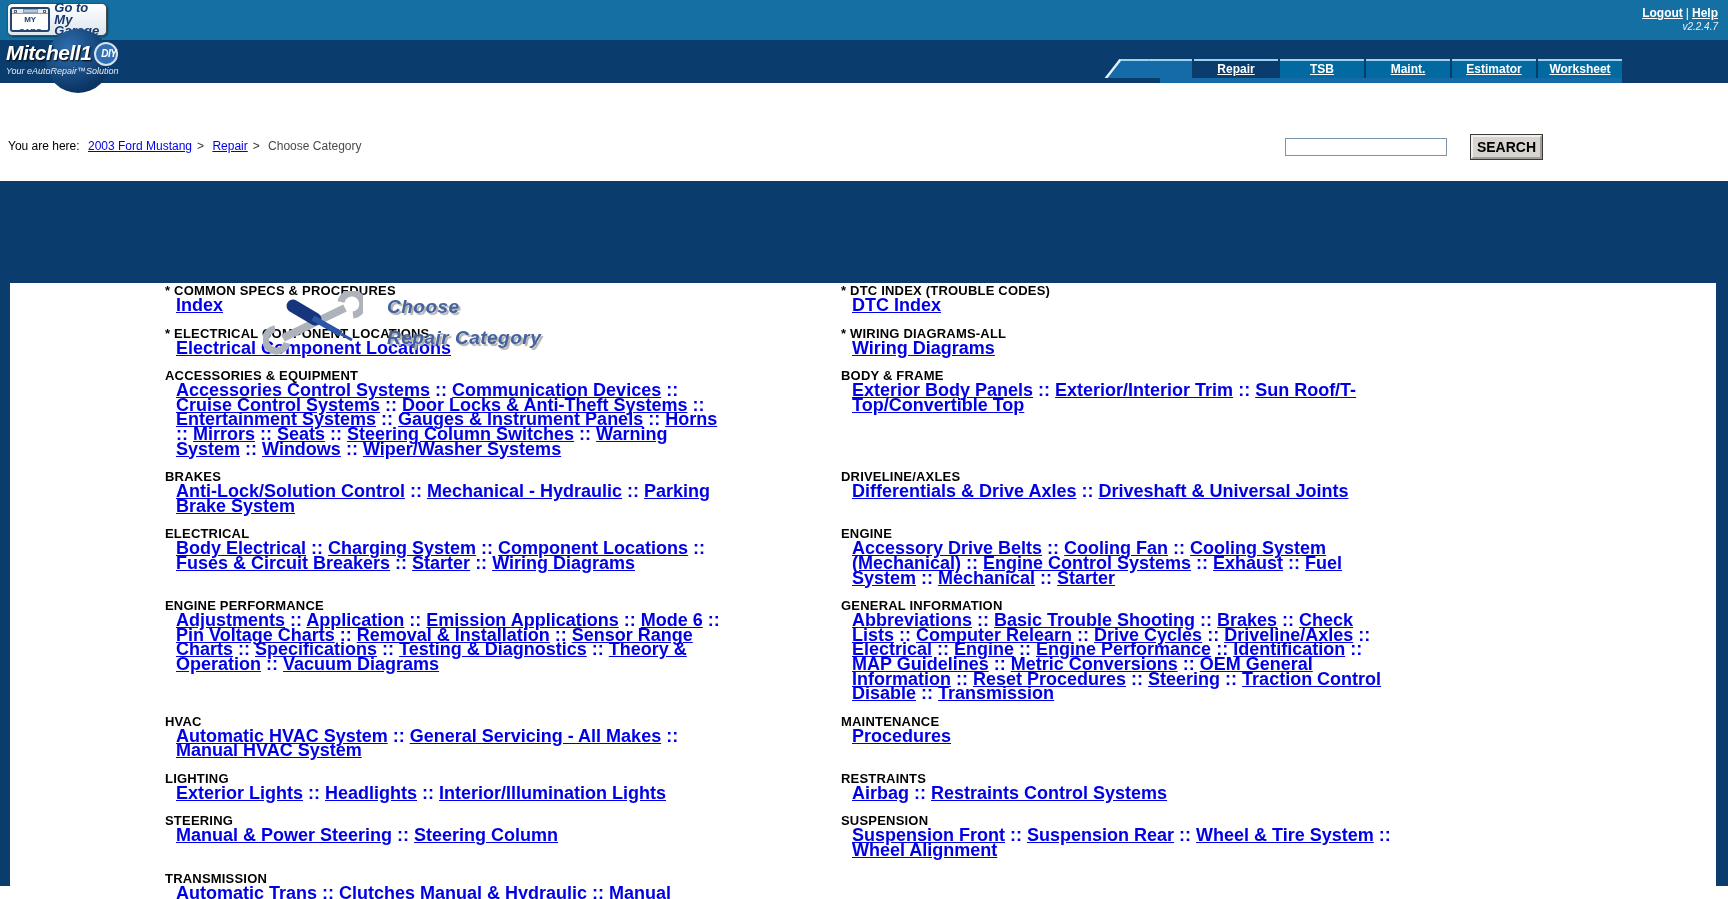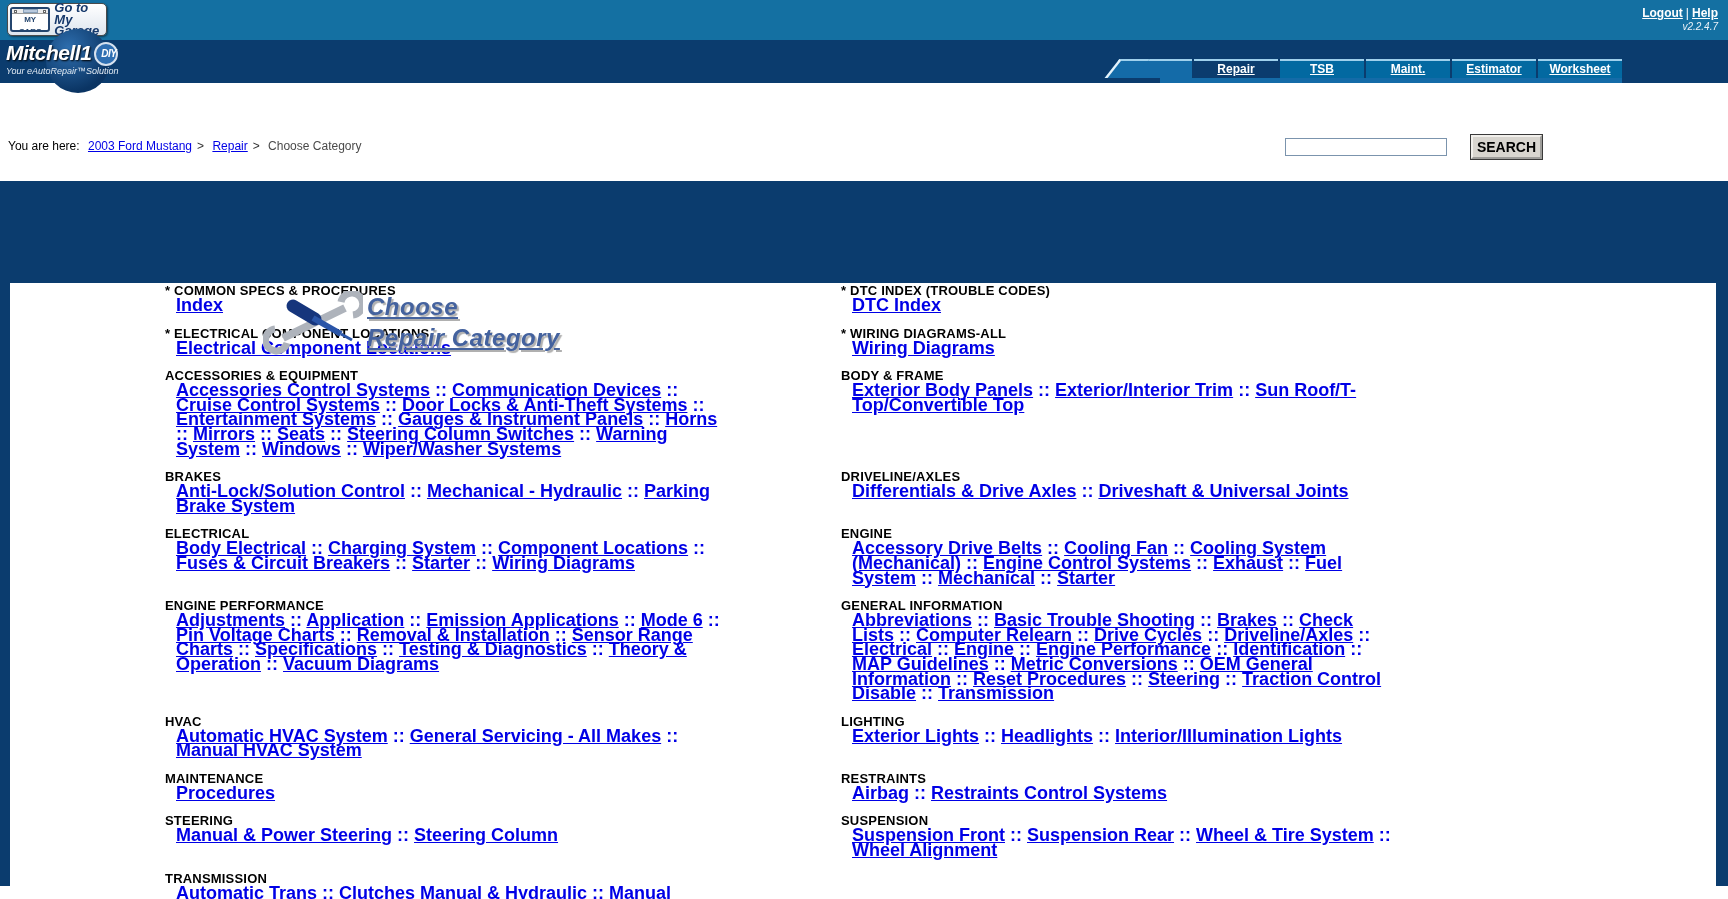--- a/index.html
+++ b/index.html
@@ -69,22 +69,22 @@
     font-size:12px; padding:0 2px; font-family:inherit; }
   .search-btn { margin-left:24px; font-size:14px; font-weight:bold; font-family:inherit;
     background:#d8d5cf; border:2px outset #f2f0ec; outline:1px solid #3a3a3a;
     padding:2px 4px; color:#000; cursor:pointer; }
 
   
   .frame { height:705px; background:#0b3c6e; padding:10px 12px 12px 10px; }
   .panel { background:#fff; height:100%; position:relative; }
 
   .title-block { position:absolute; left:253px; top:8px; display:flex; align-items:flex-start; }
-  .title-text { margin-left:4px; font-size:24px; font-weight:bold; font-style:italic;
-    color:#44629e; text-shadow:2px 2px 1px #b0b0b0; line-height:31px; letter-spacing:.5px;text-decoration:underline; }
+  .title-text { margin-left:24px; font-size:19px; font-weight:bold; font-style:italic;
+    color:#44629e; text-shadow:2px 2px 1px #b0b0b0; line-height:31px; letter-spacing:.5px; }
 
   .cat-grid { display:grid; grid-template-columns:676px 560px;
     margin:92px 0 0 155px; row-gap:13px; }
   .cat-heading { font-size:13px; font-weight:bold; color:#000; line-height:15px; letter-spacing:.2px; }
   .cat-links { font-size:18px; font-weight:bold; line-height:14.6px; max-width:556px;padding-left:11px; }
   .cat-link { color:#0000E6; text-decoration:underline; }
   .lsep { color:#0000E6; text-decoration:none; }
 
   
   .footer { height:52px; background:#fff; text-align:center; padding-top:5px; }
@@ -218,27 +218,27 @@
           <div class="cat-links"><a class="cat-link">Adjustments</a><span class="lsep"> :: </span><a class="cat-link">Application</a><span class="lsep"> :: </span><a class="cat-link">Emission Applications</a><span class="lsep"> :: </span><a class="cat-link">Mode 6</a><span class="lsep"> :: </span><a class="cat-link">Pin Voltage Charts</a><span class="lsep"> :: </span><a class="cat-link">Removal &amp; Installation</a><span class="lsep"> :: </span><a class="cat-link">Sensor Range Charts</a><span class="lsep"> :: </span><a class="cat-link">Specifications</a><span class="lsep"> :: </span><a class="cat-link">Testing &amp; Diagnostics</a><span class="lsep"> :: </span><a class="cat-link">Theory &amp; Operation</a><span class="lsep"> :: </span><a class="cat-link">Vacuum Diagrams</a></div>
         </div>
         <div class="cat-cell right">
           <div class="cat-heading">GENERAL INFORMATION</div>
           <div class="cat-links"><a class="cat-link">Abbreviations</a><span class="lsep"> :: </span><a class="cat-link">Basic Trouble Shooting</a><span class="lsep"> :: </span><a class="cat-link">Brakes</a><span class="lsep"> :: </span><a class="cat-link">Check Lists</a><span class="lsep"> :: </span><a class="cat-link">Computer Relearn</a><span class="lsep"> :: </span><a class="cat-link">Drive Cycles</a><span class="lsep"> :: </span><a class="cat-link">Driveline/Axles</a><span class="lsep"> :: </span><a class="cat-link">Electrical</a><span class="lsep"> :: </span><a class="cat-link">Engine</a><span class="lsep"> :: </span><a class="cat-link">Engine Performance</a><span class="lsep"> :: </span><a class="cat-link">Identification</a><span class="lsep"> :: </span><a class="cat-link">MAP Guidelines</a><span class="lsep"> :: </span><a class="cat-link">Metric Conversions</a><span class="lsep"> :: </span><a class="cat-link">OEM General Information</a><span class="lsep"> :: </span><a class="cat-link">Reset Procedures</a><span class="lsep"> :: </span><a class="cat-link">Steering</a><span class="lsep"> :: </span><a class="cat-link">Traction Control Disable</a><span class="lsep"> :: </span><a class="cat-link">Transmission</a></div>
         </div>
         <div class="cat-cell left">
           <div class="cat-heading">HVAC</div>
           <div class="cat-links"><a class="cat-link">Automatic HVAC System</a><span class="lsep"> :: </span><a class="cat-link">General Servicing - All Makes</a><span class="lsep"> :: </span><a class="cat-link">Manual HVAC System</a></div>
         </div>
+        <div class="cat-cell left">
+          <div class="cat-heading">MAINTENANCE</div>
+          <div class="cat-links"><a class="cat-link">Procedures</a></div>
+        </div>
         <div class="cat-cell right">
           <div class="cat-heading">LIGHTING</div>
           <div class="cat-links"><a class="cat-link">Exterior Lights</a><span class="lsep"> :: </span><a class="cat-link">Headlights</a><span class="lsep"> :: </span><a class="cat-link">Interior/Illumination Lights</a></div>
-        </div>
-        <div class="cat-cell left">
-          <div class="cat-heading">MAINTENANCE</div>
-          <div class="cat-links"><a class="cat-link">Procedures</a></div>
         </div>
         <div class="cat-cell right">
           <div class="cat-heading">RESTRAINTS</div>
           <div class="cat-links"><a class="cat-link">Airbag</a><span class="lsep"> :: </span><a class="cat-link">Restraints Control Systems</a></div>
         </div>
         <div class="cat-cell left">
           <div class="cat-heading">STEERING</div>
           <div class="cat-links"><a class="cat-link">Manual &amp; Power Steering</a><span class="lsep"> :: </span><a class="cat-link">Steering Column</a></div>
         </div>
         <div class="cat-cell right">

